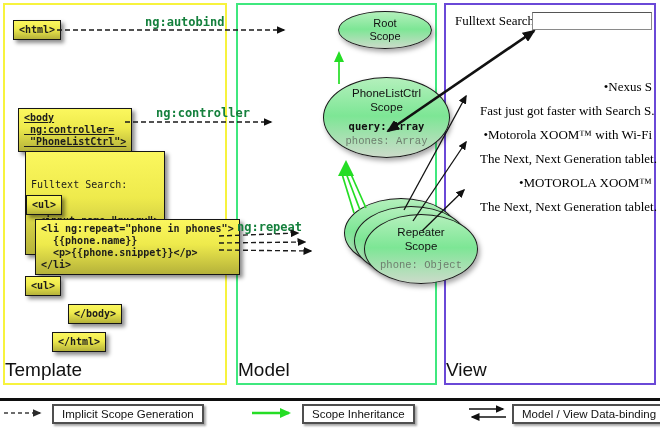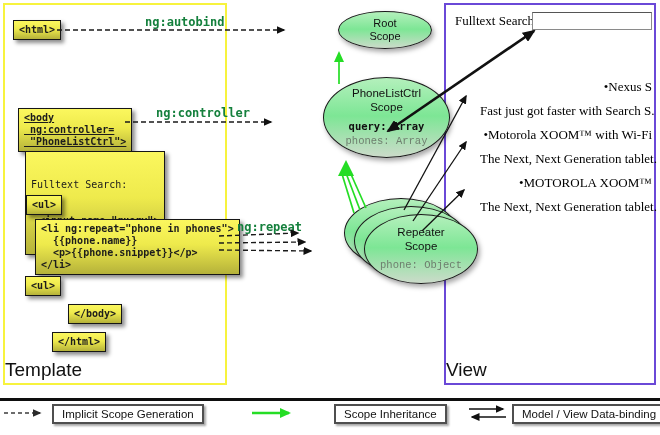--- a/index.html
+++ b/index.html
@@ -59,41 +59,44 @@
                      border:1px solid #8a8a8a;border-top:1px solid #555;background:#fff;}
   #view-items{position:absolute;left:468px;top:75px;width:184px;font-size:13px;color:#000;}
   .vi-row{height:24px;line-height:24px;white-space:nowrap;text-align:right;}
   .vi-bullet{display:inline-block;width:12px;}
   
   #legend-divider{position:absolute;left:0;top:398px;width:660px;height:3px;background:#0e0e0e;}
   .legend-box{position:absolute;top:404px;height:16px;border:2px solid #4f4f4f;background:#fff;
               box-shadow:1.5px 1.5px 2px rgba(0,0,0,.35);font-size:11.5px;line-height:16px;
               padding:0 8px;color:#111;white-space:nowrap;}
   #legend-implicit{left:52px;}
-  #legend-inheritance{left:302px;margin-left:32px;}
+  #legend-inheritance{left:302px;}
   #legend-binding{left:512px;}
   
   #arrows{position:absolute;left:0;top:0;width:660px;height:435px;pointer-events:none;}
   .dash-black{stroke:#1a1a1a;stroke-width:1.4;stroke-dasharray:5,3;fill:none;}
   .thin-black{stroke:#111;stroke-width:1.3;fill:none;}
   .thick-black{stroke:#111;stroke-width:2.6;fill:none;}
   .green-line{stroke:var(--green-arrow);stroke-width:1.7;fill:none;}
   .green-thick{stroke:var(--green-arrow);stroke-width:2.6;fill:none;}
   .dash-gray{stroke:#3c3c3c;stroke-width:1.6;stroke-dasharray:4,3;fill:none;}
   .mk-black{fill:#111;}
   .mk-green{fill:var(--green-arrow);}
 </style>
 </head>
 <body>
 
 <div id="stage">
 
   <div class="col" id="col-template">
     <div class="col-label">Template</div>
   </div>
+  <div class="col" id="col-model">
+    <div class="col-label">Model</div>
+  </div>
   <div class="col" id="col-view">
     <div class="col-label">View</div>
   </div>
 
   <div class="codebox" id="box-html">&lt;html&gt;</div>
   <div class="codebox" id="box-body">&lt;body
  ng:controller=
  "PhoneListCtrl"&gt;</div>
   <div class="codebox" id="box-fulltext">
     <span class="plain">Fulltext Search:</span>

